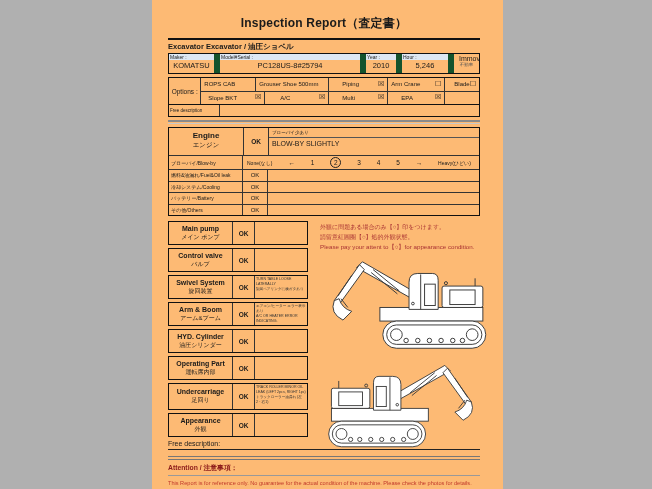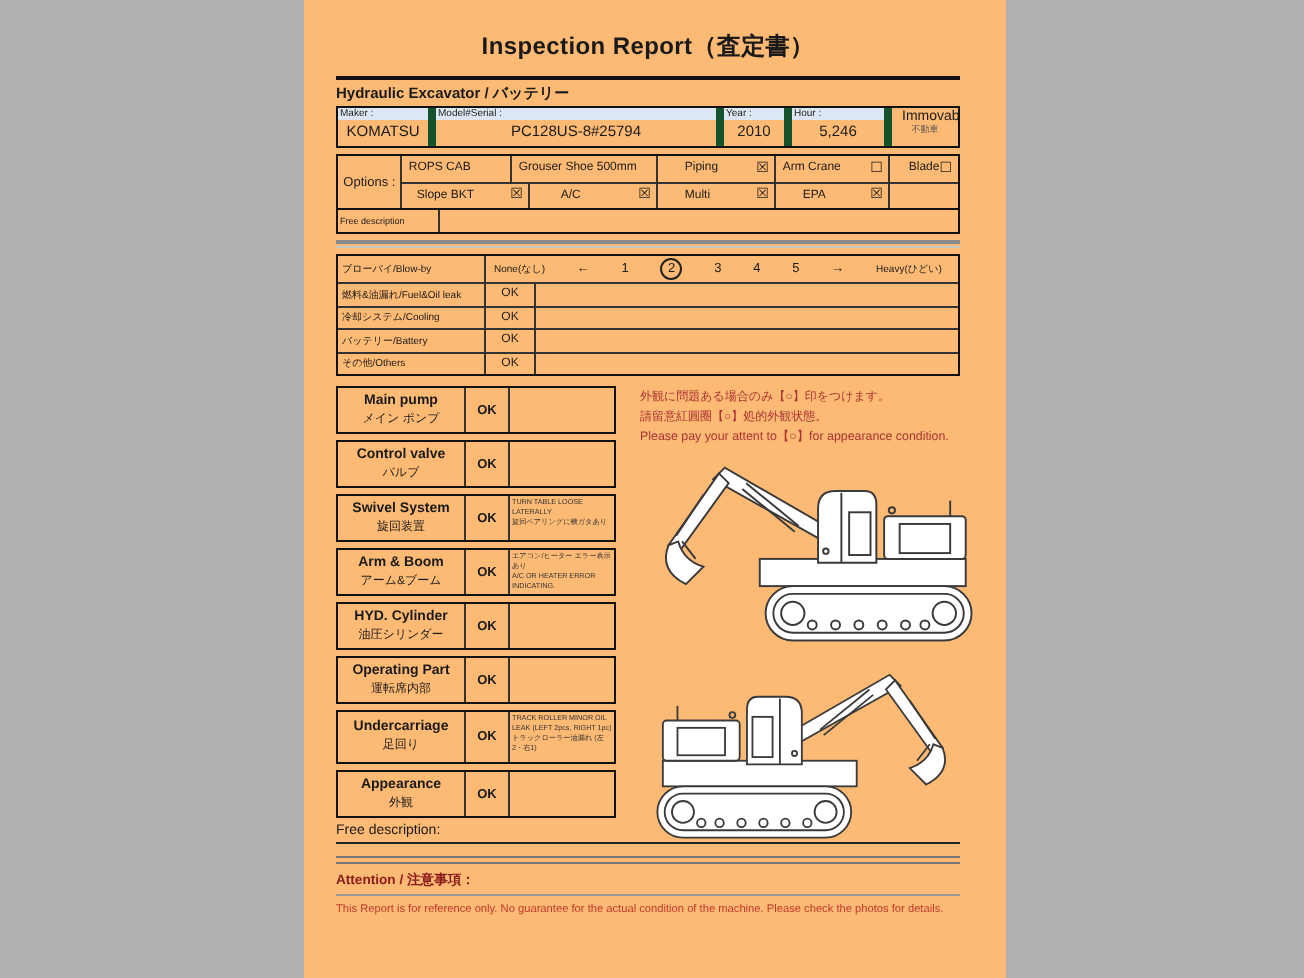--- a/index.html
+++ b/index.html
@@ -18,21 +18,21 @@
 
   .title{
     text-align:center;font-size:12px;font-weight:bold;
     padding-top:15px;letter-spacing:.2px;
   }
   .rule-black{border-top:2.5px solid #111;margin-top:6px;}
   .sec-head{font-size:7.5px;font-weight:bold;margin-top:2px;margin-bottom:1px;}
 
   
   .mtable{display:flex;border:1.4px solid #111;height:19px;}
-  .mcell{border-right:4px solid #14532d;display:flex;flex-direction:column;overflow:hidden;}
+  .mcell{border-right:6px solid #14532d;display:flex;flex-direction:column;overflow:hidden;}
   .mcell:last-child{border-right:none;}
   .mlabel{background:#dde7f3;font-size:5px;color:#222;padding:0 1px;line-height:6px;flex:0 0 6px;text-align:left;}
   .mval{font-size:7.5px;text-align:center;line-height:12px;}
   .m-maker{width:45px;}.m-model{width:140px;}.m-year{width:30px;}.m-hour{width:46px;}
   .m-imm{flex:1;align-items:stretch;}
   .immtop{display:flex;justify-content:space-between;align-items:center;padding:1px 3px 0 5px;}
   .immname{font-size:7px;}
   .immsub{font-size:4.5px;color:#555;text-align:center;line-height:6px;}
 
   
@@ -96,21 +96,21 @@
   .att-en{font-size:5.6px;}
 </style>
 </head>
 <body>
 
 <div class="page">
 <div class="content">
 
   <div class="title">Inspection Report（査定書）</div>
   <div class="rule-black"></div>
-  <div class="sec-head">Hydraulic Excavator / バッテリー</div>
+  <div class="sec-head">Excavator Excavator / 油圧ショベル</div>
 
   <div class="mtable">
     <div class="mcell m-maker">
       <div class="mlabel">Maker :</div>
       <div class="mval">KOMATSU</div>
     </div>
     <div class="mcell m-model">
       <div class="mlabel">Model#Serial :</div>
       <div class="mval">PC128US-8#25794</div>
     </div>
@@ -180,20 +180,31 @@
     </div>
   </div>
   <div class="fdrow">
     <div class="fdlabel">Free description</div>
     <div style="flex:1"></div>
   </div>
 
   <div class="rule-gray"></div>
 
   <div class="ebox">
+    <div class="erow">
+      <div class="e-name">
+        <div class="ename-en">Engine</div>
+        <div class="ename-ja">エンジン</div>
+      </div>
+      <div class="e-ok">OK</div>
+      <div class="e-note">
+        <div class="enote-ja">ブローバイ少あり</div>
+        <div class="enote-en">BLOW-BY SLIGHTLY</div>
+      </div>
+    </div>
     <div class="erow" style="height:13px">
       <div class="e-label">ブローバイ/Blow-by</div>
       <div class="scale">
         <span class="tiny">None(なし)</span>
         <span>←</span>
         <span>1</span>
         <span class="circle">2</span>
         <span>3</span>
         <span>4</span>
         <span>5</span>

